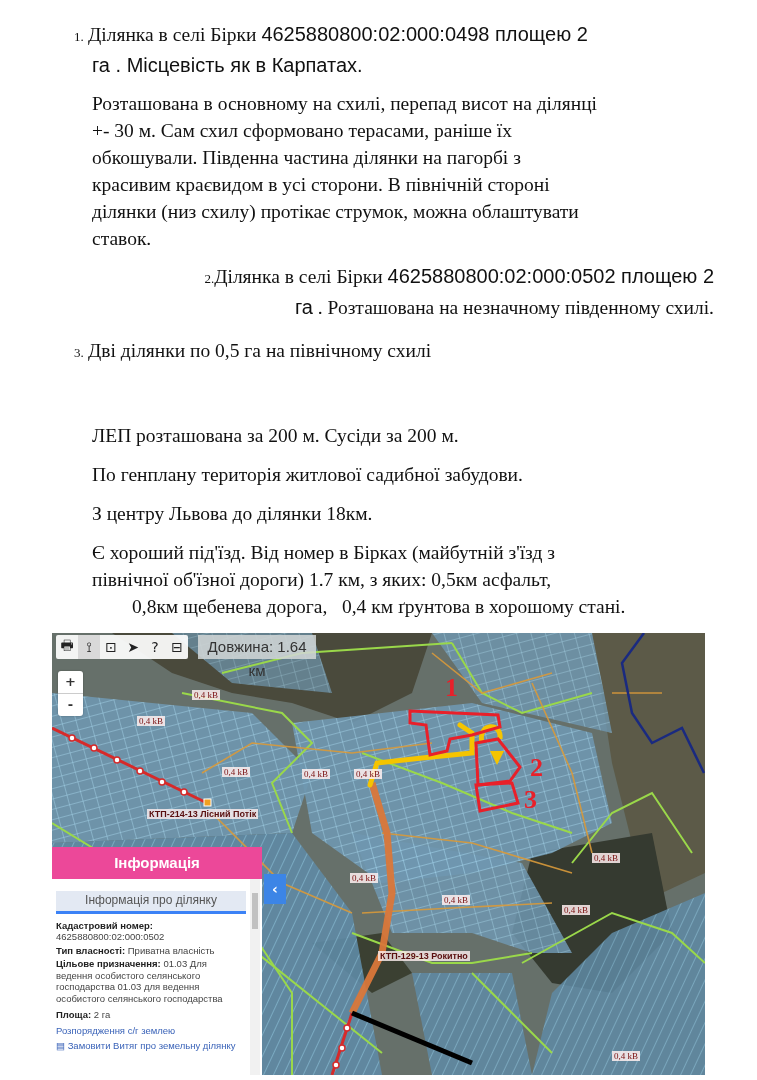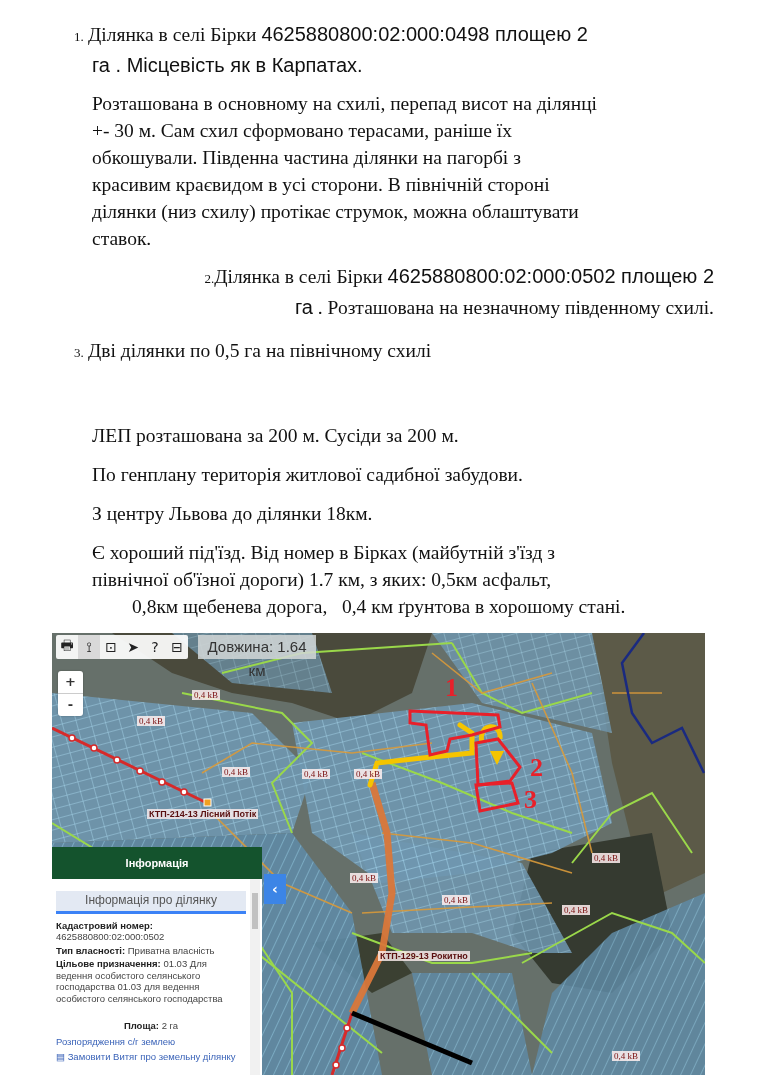--- a/index.html
+++ b/index.html
@@ -21,21 +21,21 @@
   .zoomctl { position: absolute; left: 6px; top: 38px; width: 25px; background: #fff; border-radius: 3px; box-shadow: 0 0 2px rgba(0,0,0,.3); }
   .zoomctl div { height: 22px; line-height: 22px; text-align: center; font-family: "DejaVu Sans", sans-serif; font-size: 13px; font-weight: bold; color: #333; }
   .zoomctl div + div { border-top: 1px solid #ccc; }
 
   .maplabel { position: absolute; font-family: "Liberation Serif", serif; font-size: 9px; color: #7a1010; background: rgba(255,240,240,0.85); padding: 0 2px; white-space: nowrap; }
   .ktp { position: absolute; font-family: "Liberation Sans", sans-serif; font-size: 9px; font-weight: bold; color: #5a0f0f; background: rgba(255,240,240,0.8); padding: 0 2px; white-space: nowrap; }
   .plotnum { position: absolute; font-family: "Liberation Serif", serif; font-size: 26px; font-weight: bold; color: #e8202a; }
 
   
   .panel { position: absolute; left: 0; top: 214px; width: 210px; height: 228px; background: #fff; }
-  .panel-head { height: 32px; background: #14532d; color: #fff; font-family: "Liberation Sans", sans-serif; font-size: 11px; font-weight: bold; text-align: center; line-height: 32px; }
+  .panel-head { height: 32px; background: #ec4899; color: #fff; font-family: "Liberation Sans", sans-serif; font-size: 15px; font-weight: bold; text-align: center; line-height: 32px; }
   .panel-body { position: relative; padding: 6px 16px 0 4px; font-family: "Liberation Sans", sans-serif; font-size: 9.5px; line-height: 11.5px; color: #222; }
   .panel-sub { background: #e3e9f3; border-bottom: 3px solid #3b82f6; text-align: center; font-size: 12px; color: #555; padding: 4px 4px; margin: 6px 0 6px 0; }
   .panel-body b { font-weight: bold; }
   .panel-body .muted { color: #444; }
   .panel-body .link { color: #3a63b8; display: block; margin-top: 4px; }
   .scroll { position: absolute; right: 2px; top: 32px; width: 10px; height: 196px; background: #f1f1f1; }
   .scroll .thumb { position: absolute; left: 2px; top: 14px; width: 6px; height: 36px; background: #c1c1c1; }
   .collapse { position: absolute; left: 212px; top: 241px; width: 22px; height: 30px; background: #3c85e6; color: #fff; font-family: "DejaVu Sans", sans-serif; font-size: 14px; font-weight: bold; text-align: center; line-height: 30px; }
 </style>
 </head>
@@ -194,21 +194,21 @@
   </div>
 
   <div class="panel">
     <div class="panel-head">Інформація</div>
     <div class="panel-body">
       <div class="panel-sub">Інформація про ділянку</div>
       <div><b>Кадастровий номер:</b></div>
       <div class="muted">4625880800:02:000:0502</div>
       <div style="margin-top:2px;"><b>Тип власності:</b><span class="muted"> Приватна власність</span></div>
       <div style="margin-top:2px;"><b>Цільове призначення:</b><span class="muted"> 01.03 Для ведення особистого селянського господарства 01.03 для ведення особистого селянського господарства</span></div>
-      <div style="margin-top:16px;text-align:center;"><b>Площа:</b><span class="muted"> 2 га</span></div>
+      <div style="margin-top:5px;"><b>Площа:</b><span class="muted"> 2 га</span></div>
       <a class="link">Розпорядження с/г землею</a>
       <a class="link"><span>▤ </span><span>Замовити Витяг про земельну ділянку</span></a>
     </div>
     <div class="scroll">
         <div class="thumb"></div>
       </div>
   </div>
   <div class="collapse">‹</div>
 </div>
 

